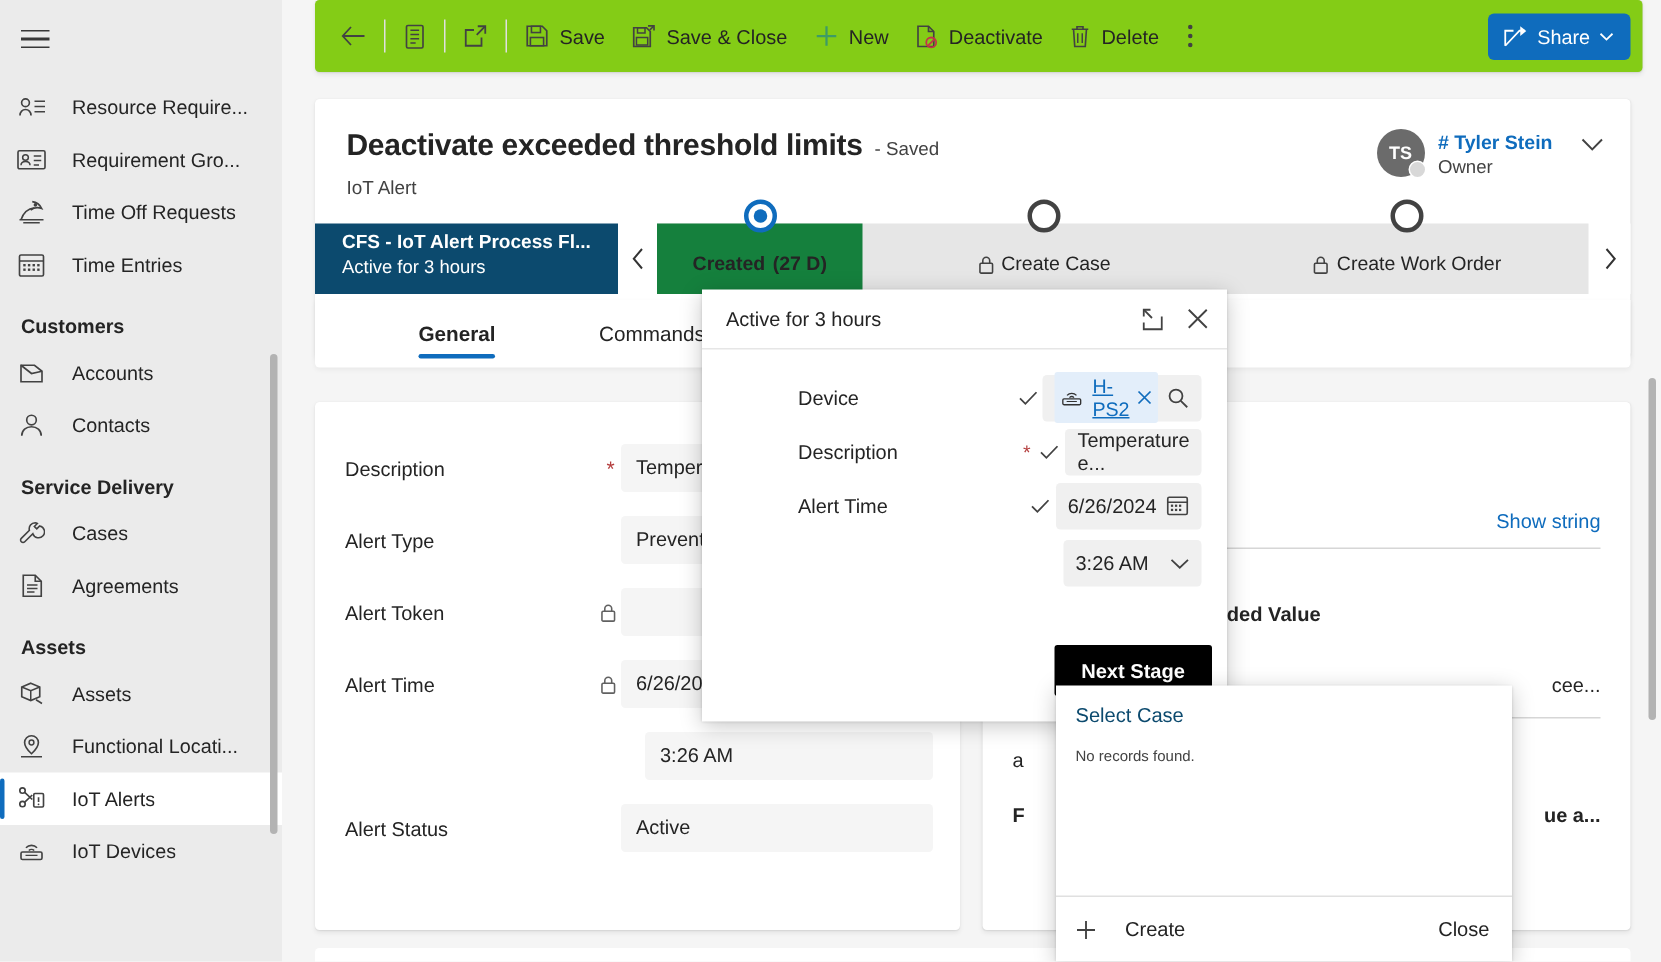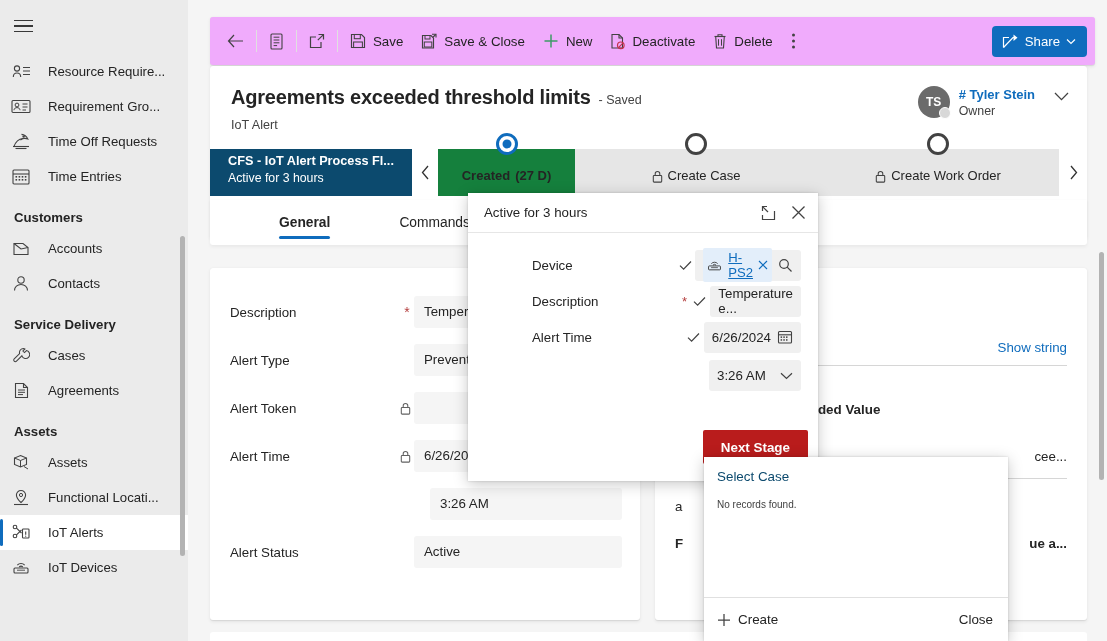--- a/index.html
+++ b/index.html
@@ -53,23 +53,23 @@
 
   
   .main {
     position: absolute; left: 188px; top: 0;
     width: 919px; height: 641px;
     background: #f5f5f5;
   }
 
   
   .cmdbar {
-    position: absolute; left: 22px; top: 17px;
+    position: absolute; left: 22px; top: 0;
     width: 885px; height: 48px;
-    background: #f0abfc; border-radius: 3px;
+    background: #84cc16; border-radius: 3px;
     display: flex; align-items: center; padding: 0 8px;
     box-shadow: 0 0.3px 0.9px rgba(0,0,0,0.07), 0 1.6px 3.6px rgba(0,0,0,0.07);
   }
   .cmd-btn {
     display: flex; align-items: center; gap: 7px;
     height: 34px; padding: 0 9px; border-radius: 3px;
     cursor: pointer; font-size: 13.3px; color: #242424;
     white-space: nowrap;
   }
   .cmd-sep { width: 1px; height: 22px; background: #e0e0e0; margin: 0 3px; }
@@ -252,42 +252,42 @@
   .lookup-search { margin-left: auto; cursor: pointer; color: #424242; display:flex; }
   .fly-time-row { display: flex; margin-top: 5px; }
   .fly-time-row .sp { width: 177px; }
   .fly-time {
     flex: 1; height: 31px; background: #f0f0f0; border-radius: 3px;
     display: flex; align-items: center; padding: 0 8px;
     font-size: 13.3px; cursor: pointer;
   }
   .next-stage-btn {
     position: absolute; right: 10px; bottom: 17px;
-    background: #b91c1c; color: #fff;
+    background: #000000; color: #fff;
     height: 34px; padding: 0 18px; border-radius: 2px;
     display: flex; align-items: center; justify-content: center;
     font-size: 13.4px; font-weight: 700; cursor: pointer;
   }
 
   
   .selcase {
     position: absolute; left: 704px; top: 457px;
     width: 304px; height: 184px;
     background: #ffffff;
     box-shadow: 0 3px 14px rgba(0,0,0,0.22), 0 0 2px rgba(0,0,0,0.16);
     z-index: 60;
     display: flex; flex-direction: column;
   }
   .sc-title { font-size: 13.4px; color: #0c4a6e; padding: 12px 0 0 13px; }
   .sc-empty { font-size: 10px; color: #424242; padding: 15px 0 0 13px; }
   .sc-foot {
     margin-top: auto; border-top: 1px solid #e0e0e0;
     height: 44px; display: flex; align-items: center; padding: 0 15px 0 13px;
   }
-  .sc-create { display: flex; align-items: center; gap: 7px; font-size: 13.4px; cursor: pointer; }
+  .sc-create { display: flex; align-items: center; gap: 19px; font-size: 13.4px; cursor: pointer; }
   .sc-close { margin-left: auto; font-size: 13.4px; cursor: pointer; }
 
   svg { display: block; }
 </style>
 </head>
 <body>
 
 <div class="root">
 
   <div class="sidebar">
@@ -549,21 +549,21 @@
           <svg width="10" height="7" viewBox="0 0 10 7">
               <path d="M1 1.5L5 5.4 9 1.5" fill="none" stroke="#fff" stroke-width="1.2"></path>
             </svg>
         </span>
       </div>
     </div>
   </div>
 
   <div class="form-card">
     <div class="rec-title-row">
-      <span class="rec-title">Agreements exceeded threshold limits</span>
+      <span class="rec-title">Deactivate exceeded threshold limits</span>
       <span class="rec-saved">- Saved</span>
     </div>
     <div class="rec-sub">IoT Alert</div>
 
     <div class="owner-box">
       <div class="avatar">TS</div>
       <div>
         <div class="owner-name"># Tyler Stein</div>
         <div class="owner-role">Owner</div>
       </div>

